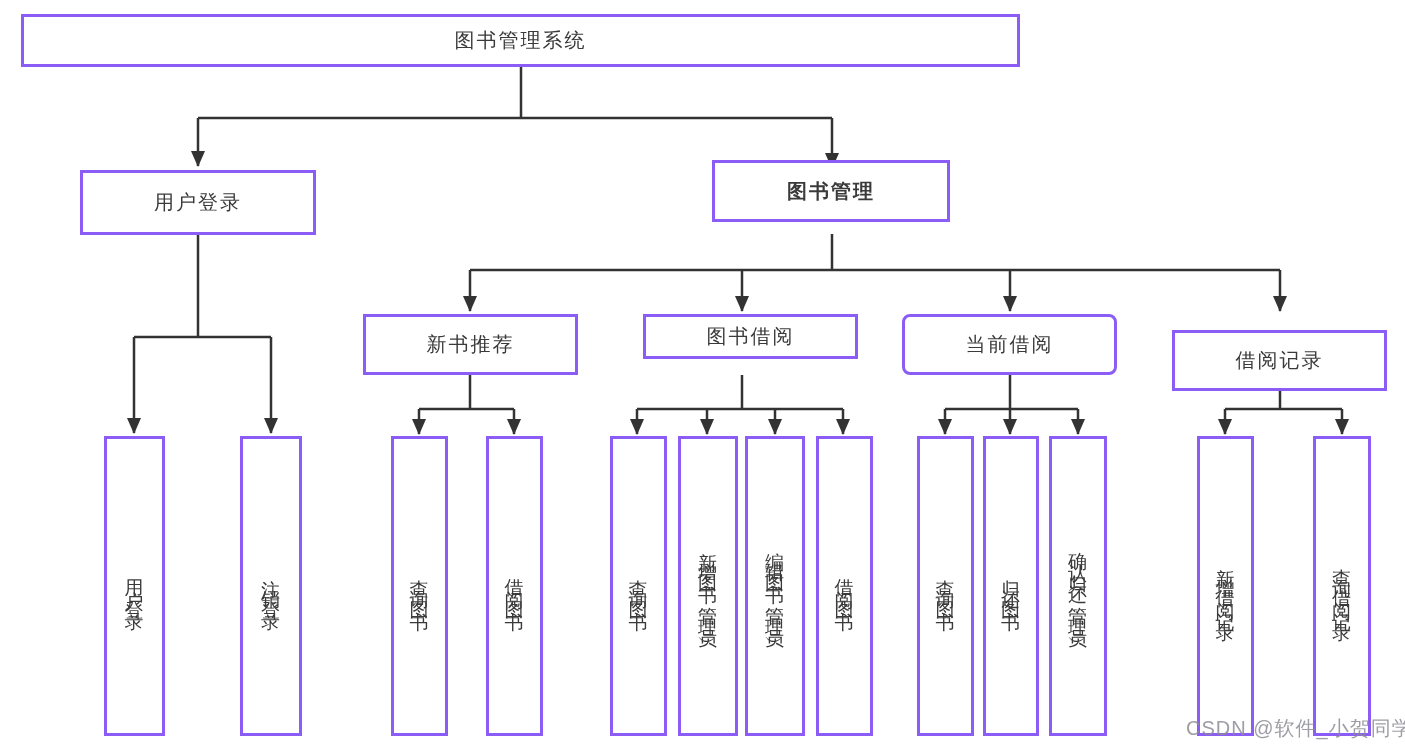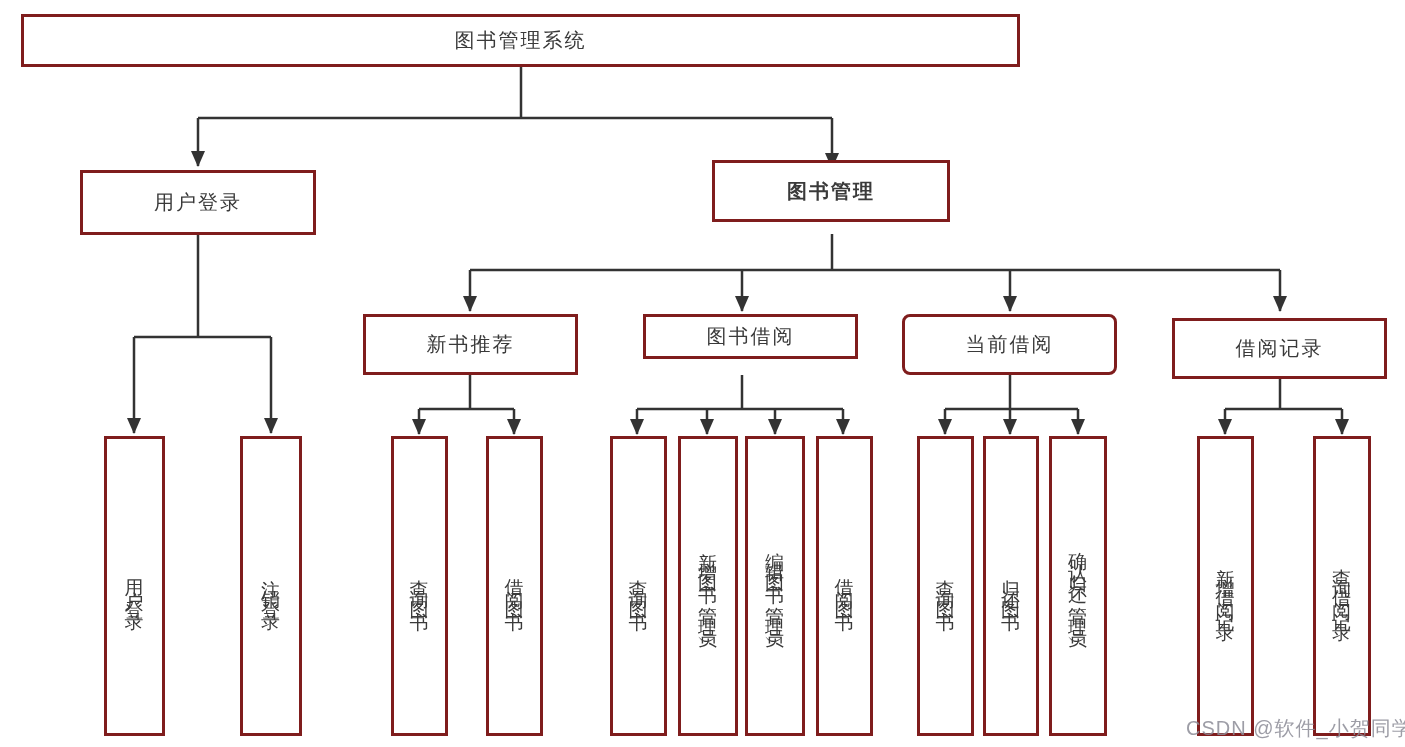--- a/index.html
+++ b/index.html
@@ -25,21 +25,21 @@
   }
   .ln {
     stroke: #333333;
     stroke-width: 2.5;
     fill: none;
   }
   .box {
     position: absolute;
     box-sizing: border-box;
     background: #ffffff;
-    border: 3px solid #7f1d1d;
+    border: 3px solid #8b5cf6;
     display: flex;
     align-items: center;
     justify-content: center;
     color: #3a3a3a;
     z-index: 1;
   }
   .hbox {
     font-size: 20px;
     letter-spacing: 2px;
     white-space: nowrap;
@@ -117,21 +117,21 @@
   </svg>
 
   <div class="box hbox" style="left:21px; top:14px; width:999px; height:53px;">图书管理系统</div>
 
   <div class="box hbox" style="left:80px; top:170px; width:236px; height:65px;">用户登录</div>
   <div class="box hbox" style="left:712px; top:160px; width:238px; height:62px;font-weight:bold;">图书管理</div>
 
   <div class="box hbox" style="left:363px; top:314px; width:215px; height:61px;text-align:right;">新书推荐</div>
   <div class="box hbox" style="left:643px; top:314px; width:215px; height:45px;">图书借阅</div>
   <div class="box hbox" style="left:902px; top:314px; width:215px; height:61px;border-radius:8px;">当前借阅</div>
-  <div class="box hbox" style="left:1172px; top:318px; width:215px; height:61px;">借阅记录</div>
+  <div class="box hbox" style="left:1172px; top:330px; width:215px; height:61px;">借阅记录</div>
 
   <div class="box vbox" style="left:104px; top:436px; width:61px; height:300px;">
     <span>用户登录</span>
   </div>
   <div class="box vbox" style="left:240px; top:436px; width:62px; height:300px;">
     <span>注销登录</span>
   </div>
 
   <div class="box vbox" style="left:391px; top:436px; width:57px; height:300px;">
     <span>查询图书</span>

